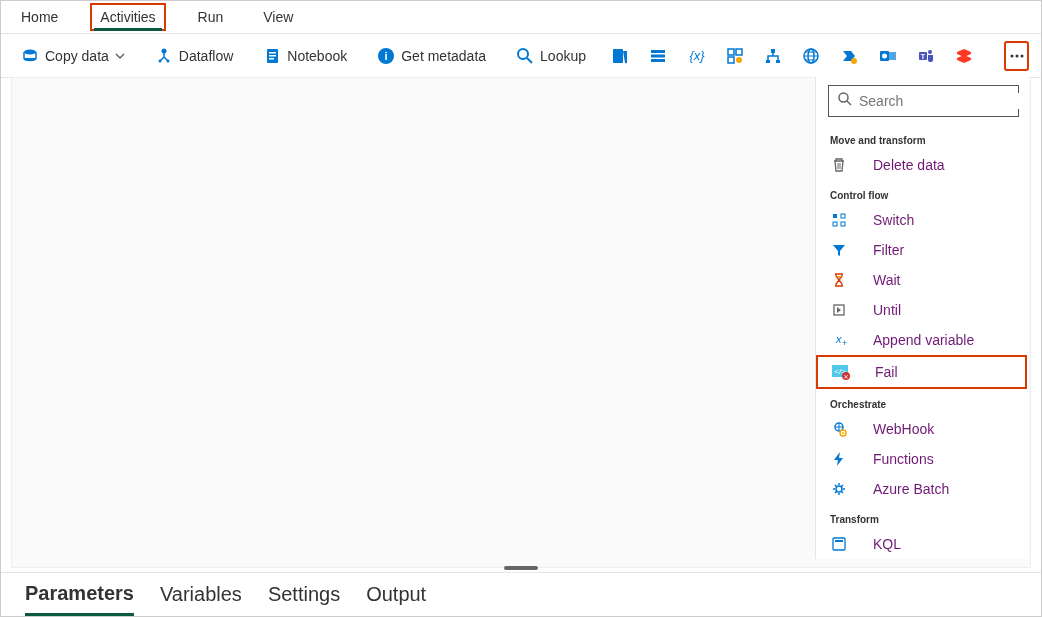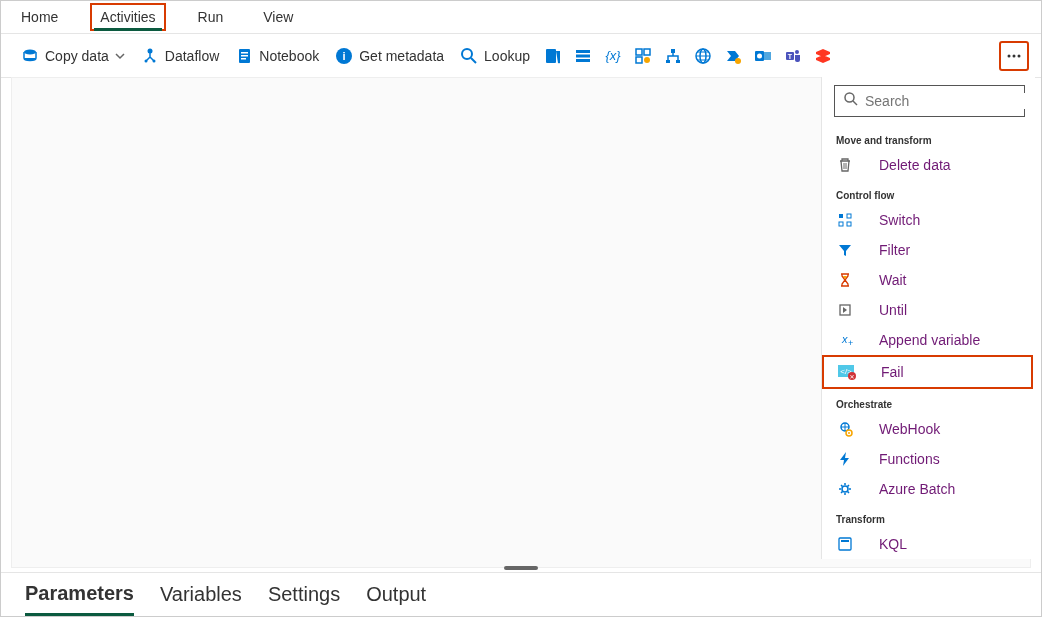--- a/index.html
+++ b/index.html
@@ -3,33 +3,33 @@
 <meta charset="utf-8">
 <style>
 * { box-sizing: border-box; margin: 0; padding: 0; font-family: 'Segoe UI', -apple-system, sans-serif; }
 body { width: 1042px; height: 617px; background: #fff; overflow: hidden; position: relative; border: 1px solid #ccc; }
 
 .top-tabs { display: flex; align-items: center; height: 30px; padding: 16px 12px; gap: 24px; border-bottom: 1px solid #e5e5e5; }
 .top-tab { font-size: 14px; color: #333; padding: 4px 8px; cursor: pointer; }
 .top-tab.active { border: 2px solid #d83b01; background: #fff; position: relative; }
 .top-tab.active::after { content:''; position:absolute; left:2px; right:2px; bottom:-2px; height:3px; background:#0b5a3f; }
 
-.toolbar { display: flex; align-items: center; height: 44px; padding: 0 12px; gap: 0; border-bottom: 1px solid #e5e5e5; position: relative; }
+.toolbar { display: flex; align-items: center; height: 44px; padding: 0 12px; gap: 14px; border-bottom: 1px solid #e5e5e5; position: relative; }
 .tool-btn { display: flex; align-items: center; gap: 6px; padding: 4px 8px; font-size: 14px; color: #333; cursor: pointer; border-radius: 3px; white-space: nowrap; }
 .tool-icon-only { display: flex; align-items: center; justify-content: center; width: 30px; height: 30px; cursor: pointer; border-radius: 3px; }
 .more-btn { border: 2px solid #d83b01; }
 
 .canvas { position: absolute; top: 76px; left: 10px; right: 10px; bottom: 48px; background: #fafafa; border: 1px solid #eee; }
 .canvas-handle { position: absolute; bottom: -3px; left: 50%; transform: translateX(-50%); width: 34px; height: 4px; background: #666; border-radius: 2px; }
 
 .bottom-tabs { position: absolute; bottom: 0; left: 0; right: 0; height: 44px; display: flex; align-items: center; padding: 0 24px; gap: 26px; background: #fff; border-top: 1px solid #e5e5e5; }
 .bottom-tab { font-size: 20px; color: #333; padding: 8px 0; cursor: pointer; }
 .bottom-tab.active { font-weight: 600; border-bottom: 3px solid #0b5a3f; }
 
-.dropdown { position: absolute; top: 76px; right: 6px; width: 214px; max-height: 530px; background: #fff; border-left: 1px solid #e5e5e5; overflow-y: auto; }
+.dropdown { position: absolute; top: 76px; right: 12px; width: 214px; max-height: 530px; background: #fff; border-left: 1px solid #e5e5e5; overflow-y: auto; }
 .dropdown::-webkit-scrollbar { width: 10px; }
 .dropdown::-webkit-scrollbar-thumb { background: #c8c8c8; border-radius: 5px; }
 .dropdown-search { margin: 8px 10px 8px 12px; border: 1px solid #555; display: flex; align-items: center; padding: 4px 8px; height: 32px; }
 .dropdown-search input { border: none; outline: none; font-size: 14px; flex: 1; margin-left: 6px; }
 .dd-section { padding: 10px 14px 4px; font-size: 10px; font-weight: 600; color: #333; }
 .dd-item { display: flex; align-items: center; gap: 25px; padding: 6px 14px; font-size: 14px; color: #701a75; cursor: pointer; }
 .dd-item.hl { border: 2px solid #d83b01; margin: 0 2px 0 0; }
 .dd-icon { width: 18px; height: 18px; display: flex; align-items: center; justify-content: center; flex-shrink: 0; }
 </style>
 </head>

